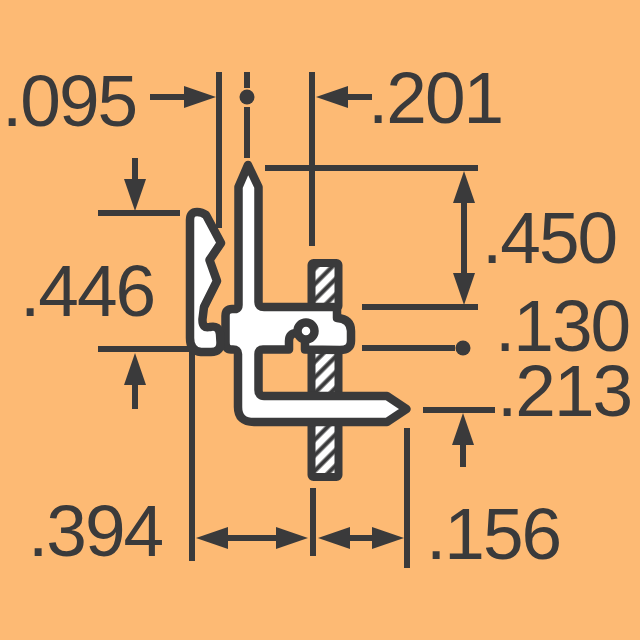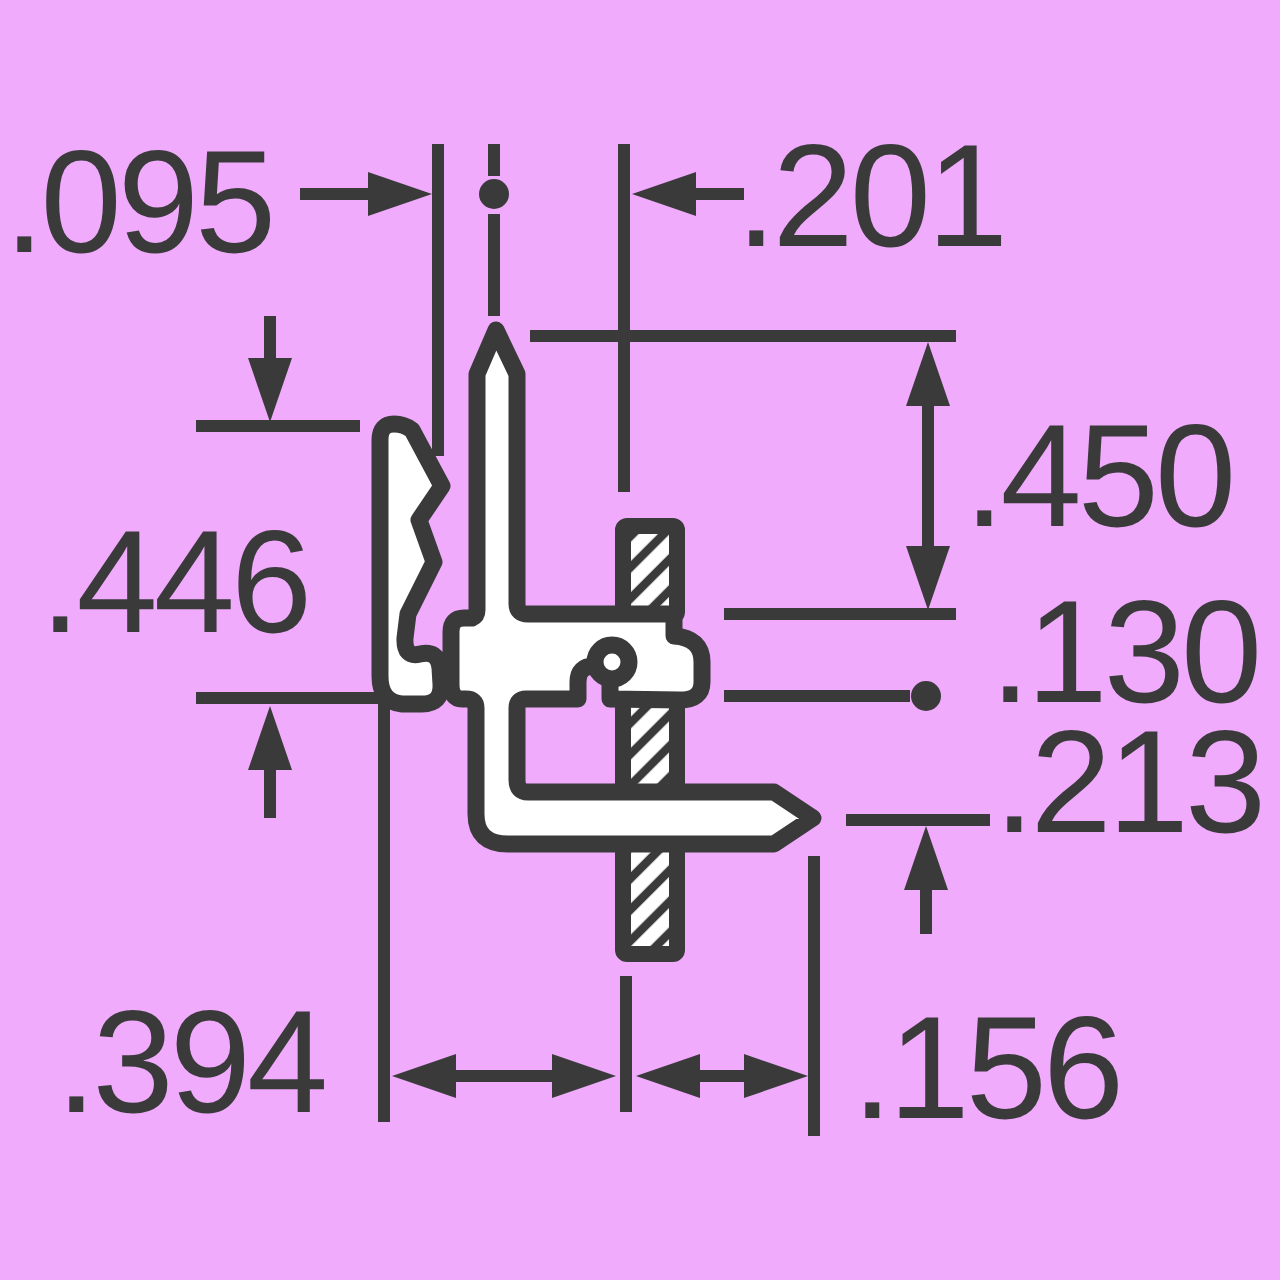--- a/index.html
+++ b/index.html
@@ -1,19 +1,19 @@
 <!DOCTYPE html>
 <html><head>
 <meta charset="utf-8">
 <style>
   html,body{margin:0;padding:0;background:#ffffff;}
   .stage{
     position:relative;
     width:640px;height:640px;
-    background:#f0abfc;
+    background:#fdba74;
     overflow:hidden;
     font-family:"Liberation Sans", sans-serif;
     text-align:center;
   }
   svg{display:block;}
   text.dim{
     font-family:"Liberation Sans", sans-serif;
     font-size:73px;
     letter-spacing:-2px;
     fill:#3a3a3b;

